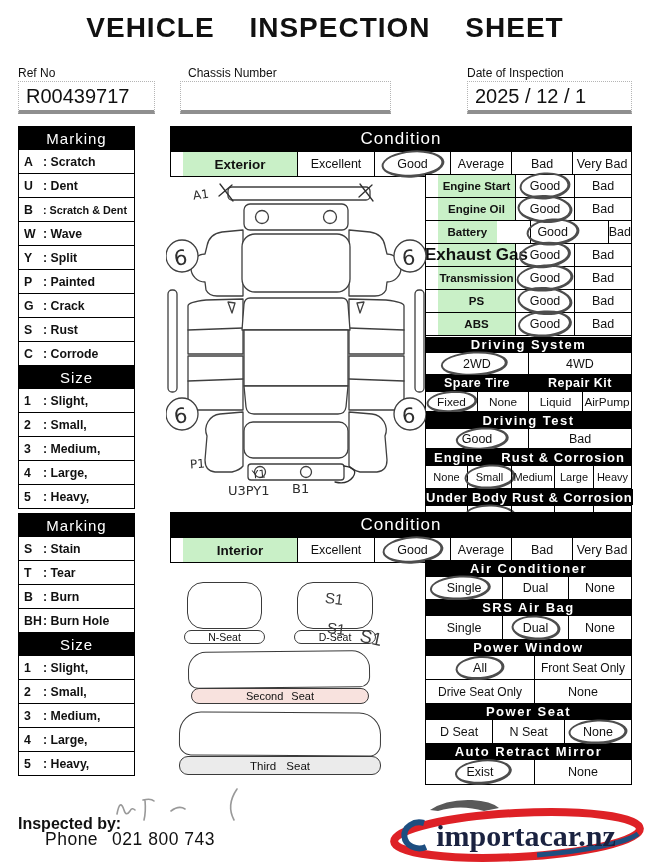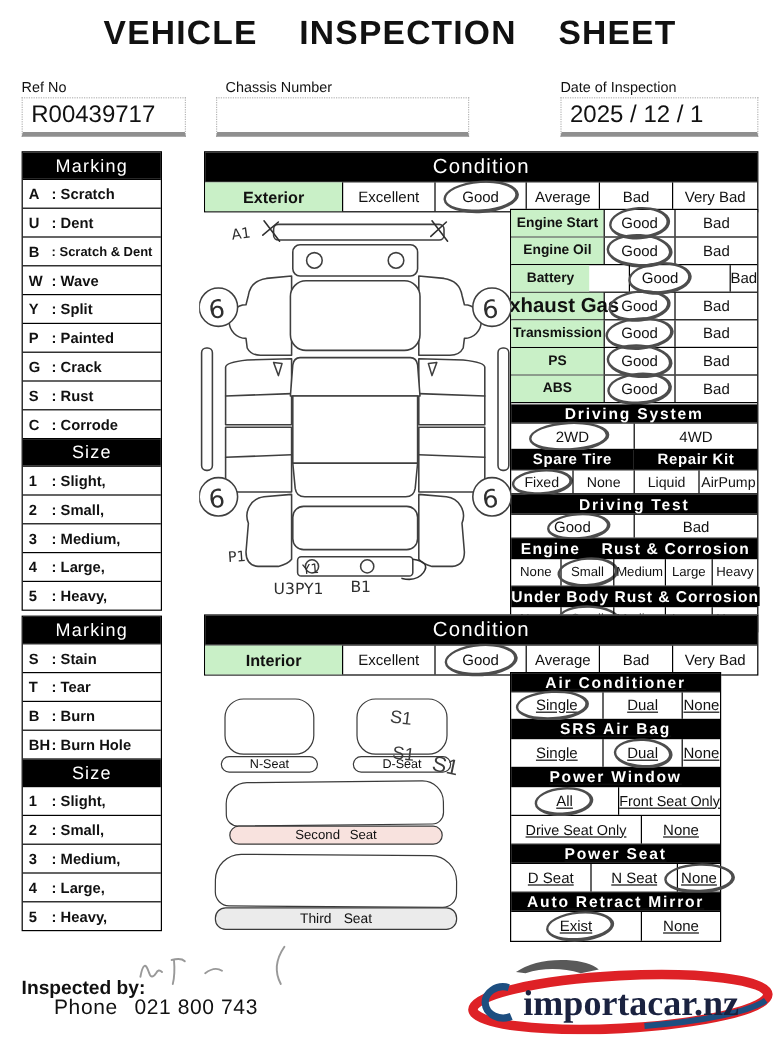--- a/index.html
+++ b/index.html
@@ -13,21 +13,21 @@
   .fbox{border:1px dotted #b5b5b5;border-bottom:4px solid #8f8f8f;height:33px;
         display:flex;align-items:center;padding-left:7px;font-size:20px;box-sizing:border-box;background:#fff;}
   
   .tbl{border:1.5px solid #000;box-sizing:border-box;background:#fff;}
   .trow{display:flex;align-items:stretch;}
   .trow + .trow{border-top:1px solid #000;}
   .tc{display:flex;align-items:center;justify-content:center;font-size:12.5px;
       position:relative;box-sizing:border-box;white-space:nowrap;}
   .tc + .tc{border-left:1px solid #000;}
   .bh{background:#000;color:#fff;font-weight:600;justify-content:center;letter-spacing:1.5px;font-size:13px;}
-  .green{background:#c9f0c7;font-weight:bold;}
+  .green{background:#c9f0c7;font-weight:bold;margin-left:12px;}
   
   .lg .tc{justify-content:flex-start;padding-left:5px;font-weight:600;font-size:12.3px;}
   .lg .code{display:inline-block;width:19px;font-weight:700;}
   .lg .bhc{justify-content:center;padding-left:0;font-weight:400;font-size:15px;letter-spacing:1px;}
   
   .hc{position:absolute;left:50%;top:50%;width:50px;height:21px;border:2.4px solid #4d4d4d;
       border-radius:50%;transform:translate(-50%,-50%) rotate(-4deg);pointer-events:none;
       border-width:2px 3px 3px 2px;}
   
   .seatback{position:absolute;border:1.5px solid #3a3a3a;background:#fff;box-sizing:border-box;}
@@ -421,21 +421,21 @@
       <div class="tc" style="width:76px;">
           <span>Good</span>
           <span class="hc" style="width:56px;height:22px;"></span>
         </div>
       <div class="tc" style="width:61px;">Average</div>
       <div class="tc" style="width:61px;">Bad</div>
       <div class="tc" style="flex:1;">Very Bad</div>
     </div>
   </div>
 
-  <div class="abs tbl" style="left:425px;top:560px;width:176px;text-decoration:underline;">
+  <div class="abs tbl" style="left:425px;top:560px;width:207px;">
     <div class="trow" style="height:15px;">
         <div class="tc bh" style="flex:1;">Air Conditioner</div>
       </div>
     <div class="trow" style="height:22px;">
       <div class="tc" style="width:76px;">
           <span>Single</span>
           <span class="hc" style="width:56px;height:20px;transform:translate(-56%,-50%) rotate(-3deg);"></span>
         </div>
       <div class="tc" style="width:66px;">Dual</div>
       <div class="tc" style="flex:1;">None</div>

